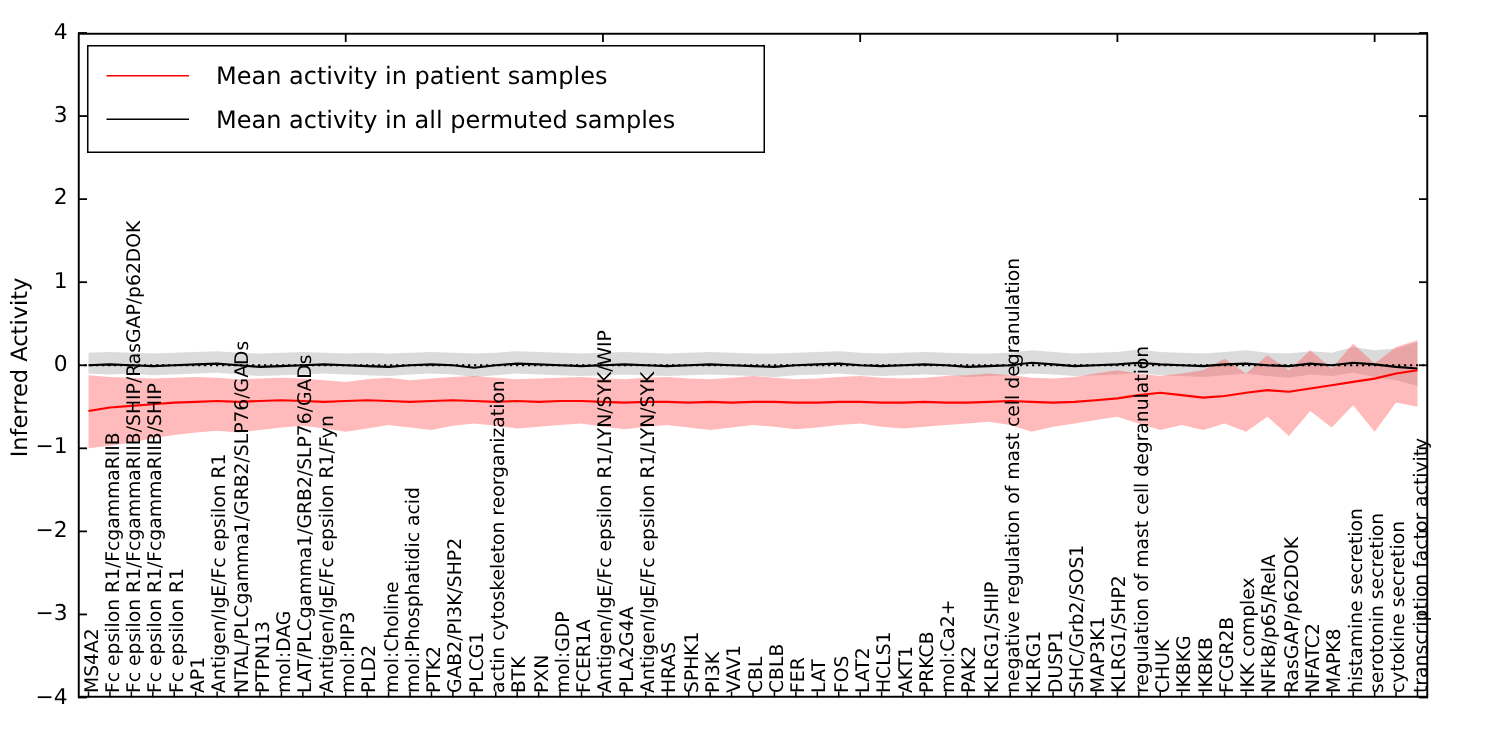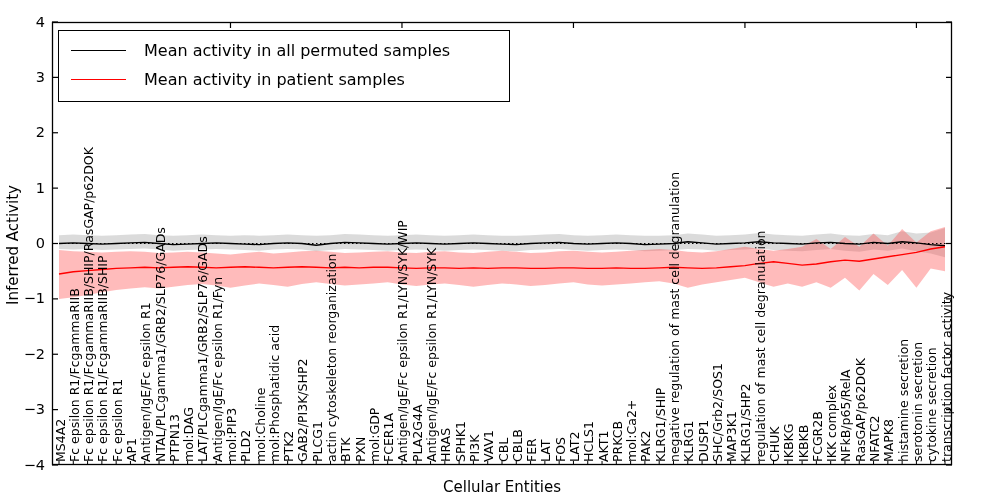--- a/index.html
+++ b/index.html
@@ -209,24 +209,23 @@
       <div class="xtick-label" style="left: 868.048px; top: 462px;">NFATC2</div>
       <div class="xtick-label" style="left: 882.339px; top: 462px;">MAPK8</div>
       <div class="xtick-label" style="left: 896.629px; top: 462px;">histamine secretion</div>
       <div class="xtick-label" style="left: 910.919px; top: 462px;">serotonin secretion</div>
       <div class="xtick-label" style="left: 925.21px; top: 462px;">cytokine secretion</div>
       <div class="xtick-label" style="left: 939.5px; top: 462px;">transcription factor activity</div>
     </div>
 
   <div class="legend">
     <div class="legend-row">
+      <div class="legend-swatch" id="swatch-1" style="border-top-color: rgb(255, 0, 0);"></div>
+      <div class="legend-label">Mean activity in patient samples</div>
+    </div>
+    <div class="legend-row">
       <div class="legend-swatch" id="swatch-0" style="border-top-color: rgb(0, 0, 0);"></div>
       <div class="legend-label">Mean activity in all permuted samples</div>
     </div>
-    <div class="legend-row">
-      <div class="legend-swatch" id="swatch-1" style="border-top-color: rgb(255, 0, 0);"></div>
-      <div class="legend-label">Mean activity in patient samples</div>
-    </div>
   </div>
 
-  <div class="xlabel">Cellular Entities</div>
 
 </div>
 
 </body></html>

